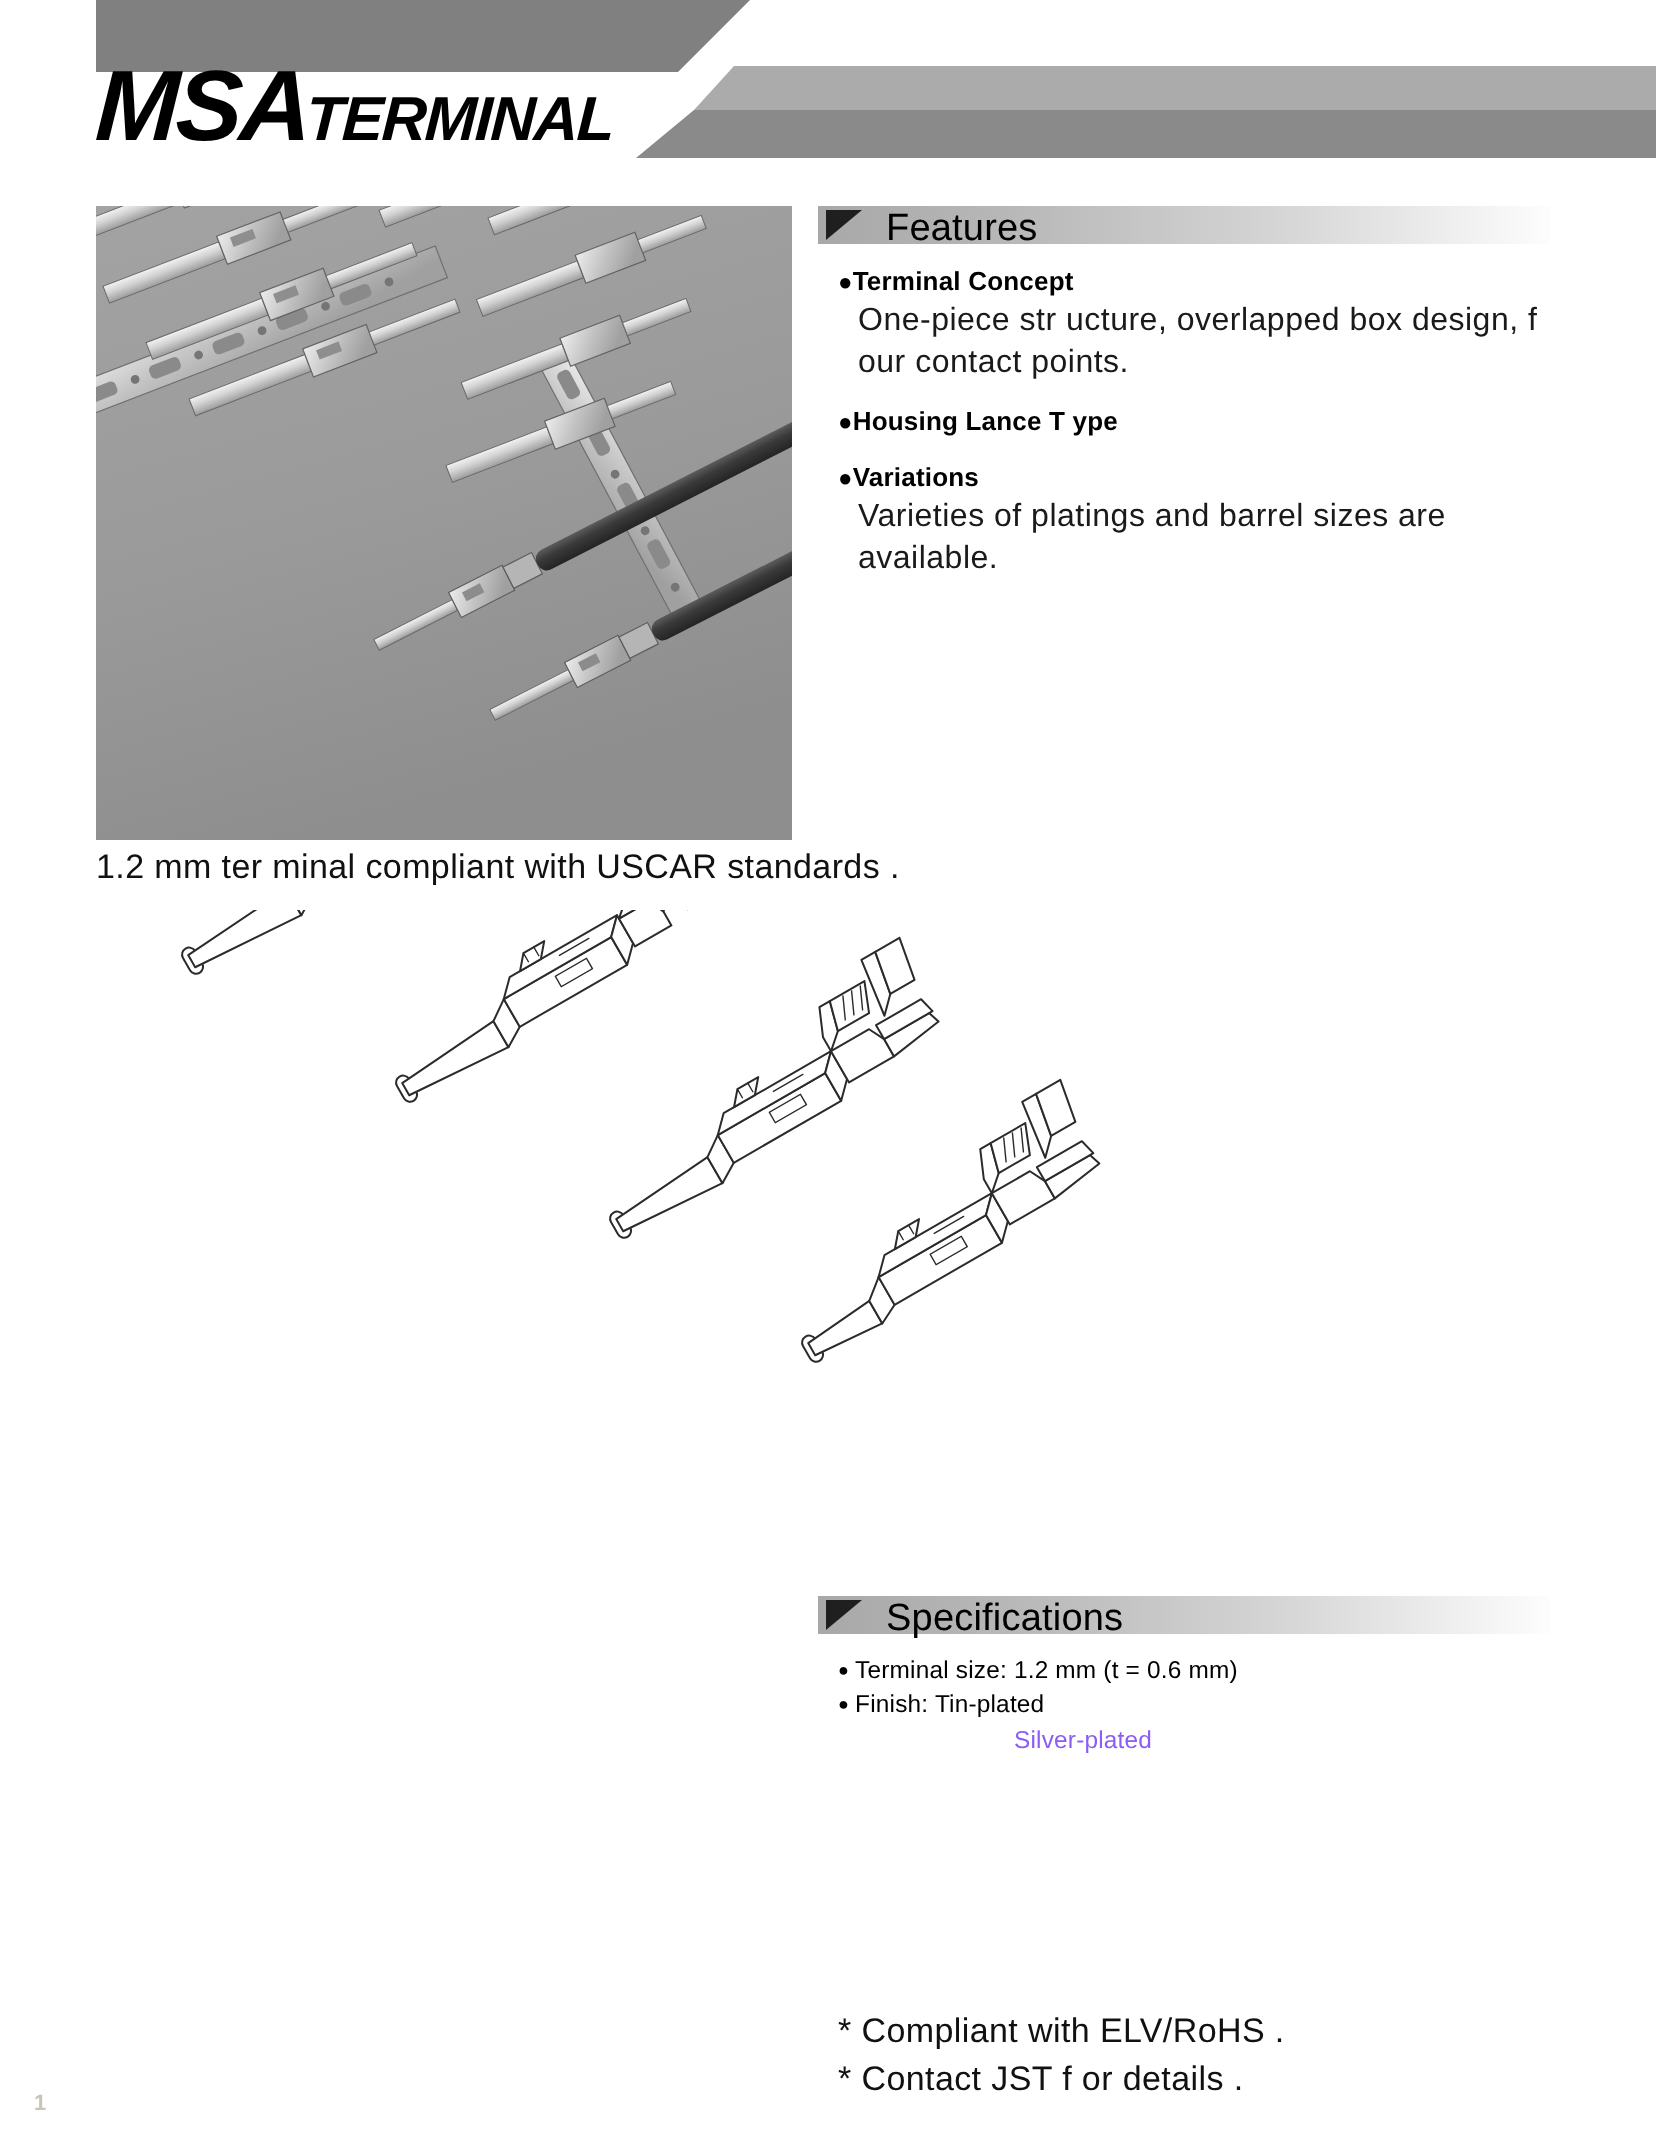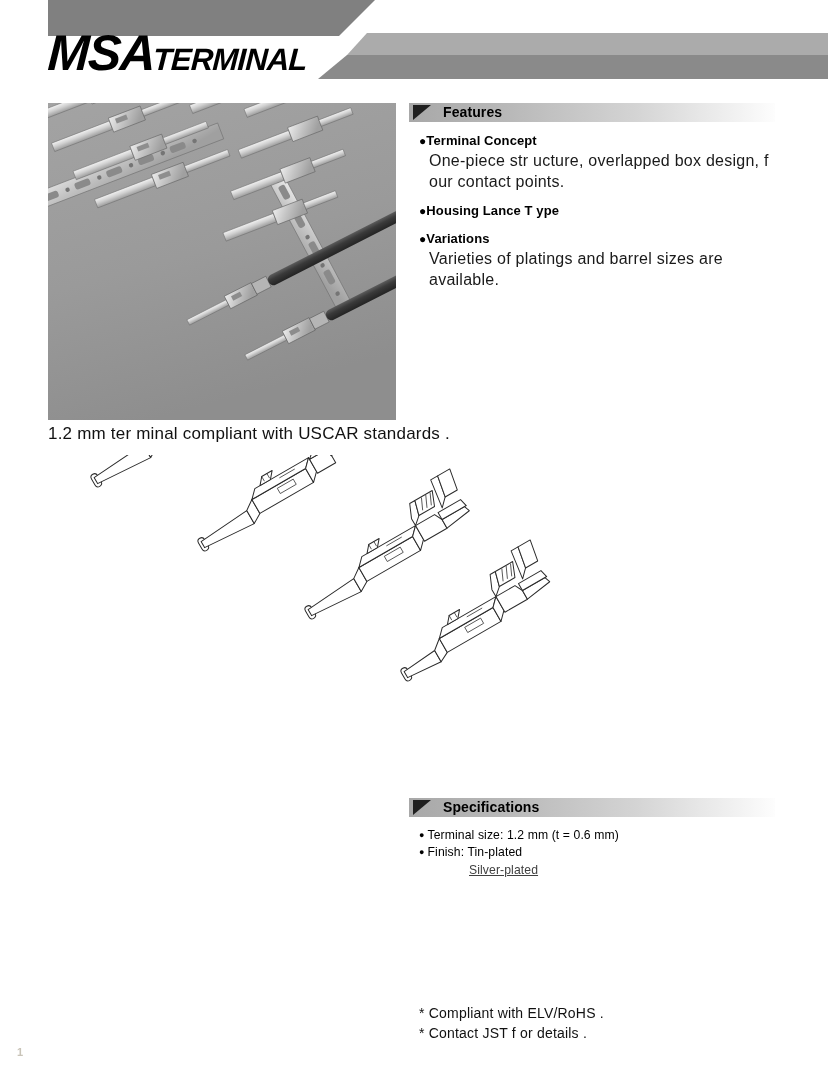--- a/index.html
+++ b/index.html
@@ -84,22 +84,22 @@
   }
   .sec-head .flag {
     position: absolute;
     left: 4px; top: 2px;
     width: 18px; height: 15px;
   }
   .sec-head .sec-title {
     position: absolute;
     left: 34px;
     top: 1px;
-    font-size: 14px;
-    font-weight: bold;
+    font-size: 19px;
+    font-weight: normal;
     color: #000;
     letter-spacing: 0.1px;
   }
 
   
   .features-body {
     position: absolute;
     left: 419px;
     top: 133px;
     width: 360px;
@@ -150,36 +150,35 @@
     white-space: nowrap;
   }
   .spec-line .sdot {
     font-size: 9px;
     margin-right: 3px;
     position: relative;
     top: -1.5px;
   }
   .spec-indent {
     font-size: 12.2px;
-    color: #404040;
+    color: #8b5cf6;
     line-height: 1.42;
-    margin-left: 50px;
+    margin-left: 88px;
     letter-spacing: 0.1px;
-    text-decoration: underline;
   }
 
   
   .footnotes {
     position: absolute;
     left: 419px;
     top: 1004px;
     width: 360px;
   }
   .footnote {
-    font-size: 14px;
+    font-size: 17px;
     color: #111;
     line-height: 1.4;
     letter-spacing: 0.2px;
     white-space: nowrap;
   }
 
   
   .page-num {
     position: absolute;
     left: 17px;

